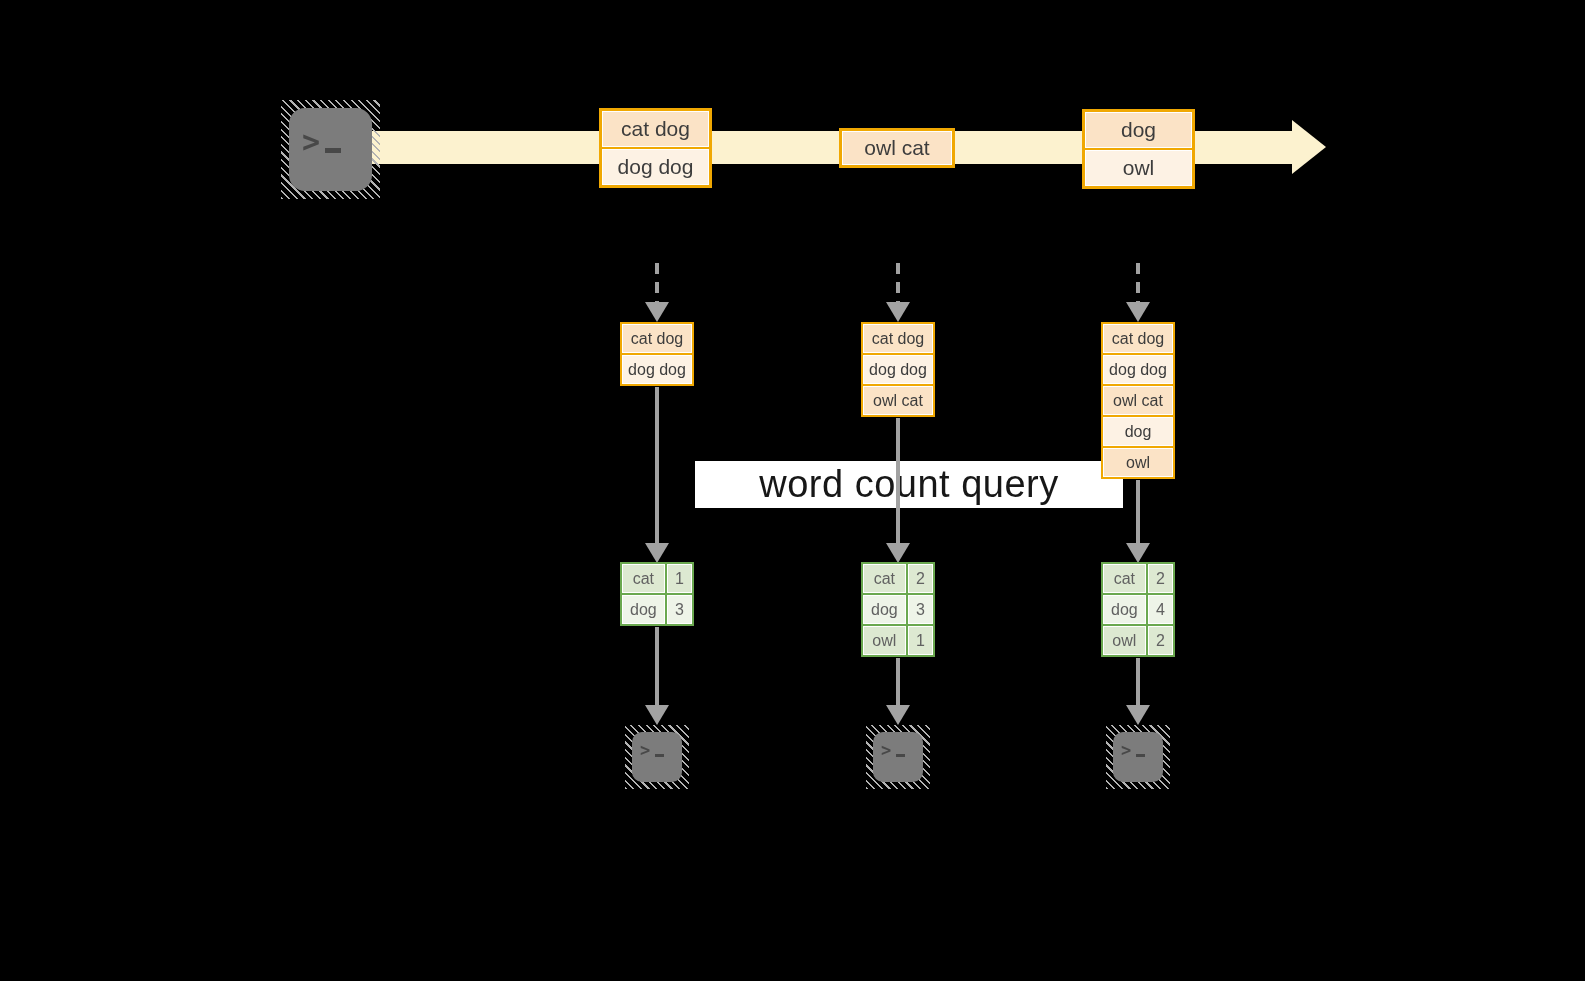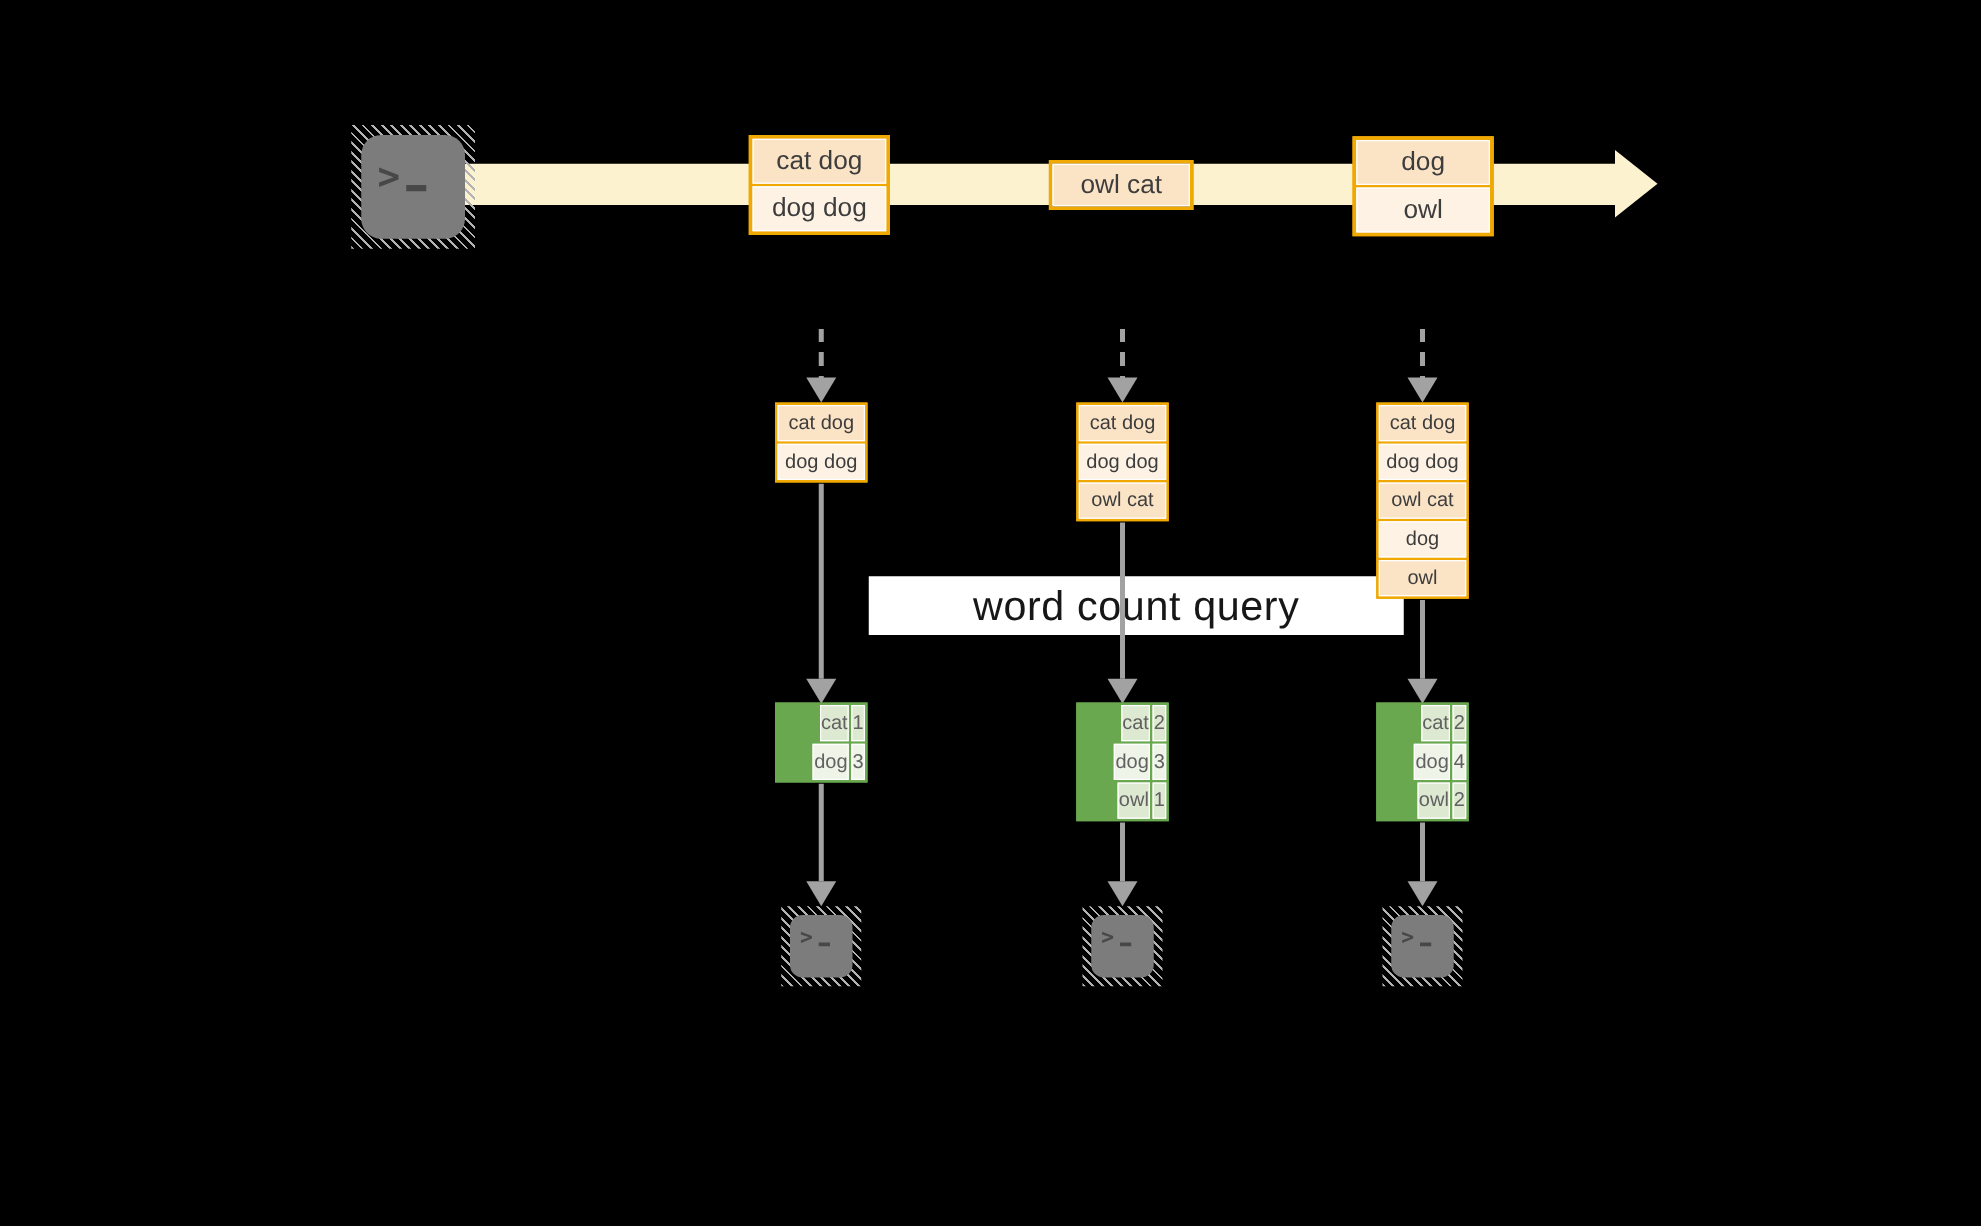--- a/index.html
+++ b/index.html
@@ -64,25 +64,25 @@
 
   
   .vline{position:absolute;width:3.5px;background:var(--gray);z-index:3;}
   .vline.dashed{background:repeating-linear-gradient(180deg, var(--gray) 0 11px, transparent 11px 19px);}
   .tri{position:absolute;width:0;height:0;z-index:3;
     border-left:12px solid transparent;border-right:12px solid transparent;border-top:20px solid var(--gray);}
 
   
   .qband{position:absolute;left:695px;top:461px;width:428px;height:47px;background:var(--white);z-index:2;
     display:flex;align-items:center;justify-content:center;}
-  .qband span{font-size:33px;font-weight:300;color:#171717;letter-spacing:.5px;}
+  .qband span{font-size:38px;font-weight:300;color:#171717;letter-spacing:.5px;}
 
   
   .gtable{position:absolute;z-index:4;background:var(--green);border:2.5px solid var(--green);
-    display:flex;flex-direction:column;gap:2px;width:74px;align-items:flex-end;}
+    display:flex;flex-direction:column;gap:2px;width:74px;}
   .grow{display:flex;gap:2px;height:29px;}
   .gcell{border:1.5px solid var(--white);display:flex;align-items:center;justify-content:center;
     font-size:16px;color:var(--txt-green);height:100%;}
   .gcell.word{flex:1.75;}
   .gcell.num{flex:1;}
   .grow.dark .gcell{background:var(--gcell-dark);}
   .grow.light .gcell{background:var(--gcell-light);}
   .tab1{left:620px;top:562px;}
   .tab2{left:861px;top:562px;}
   .tab3{left:1101px;top:562px;}

